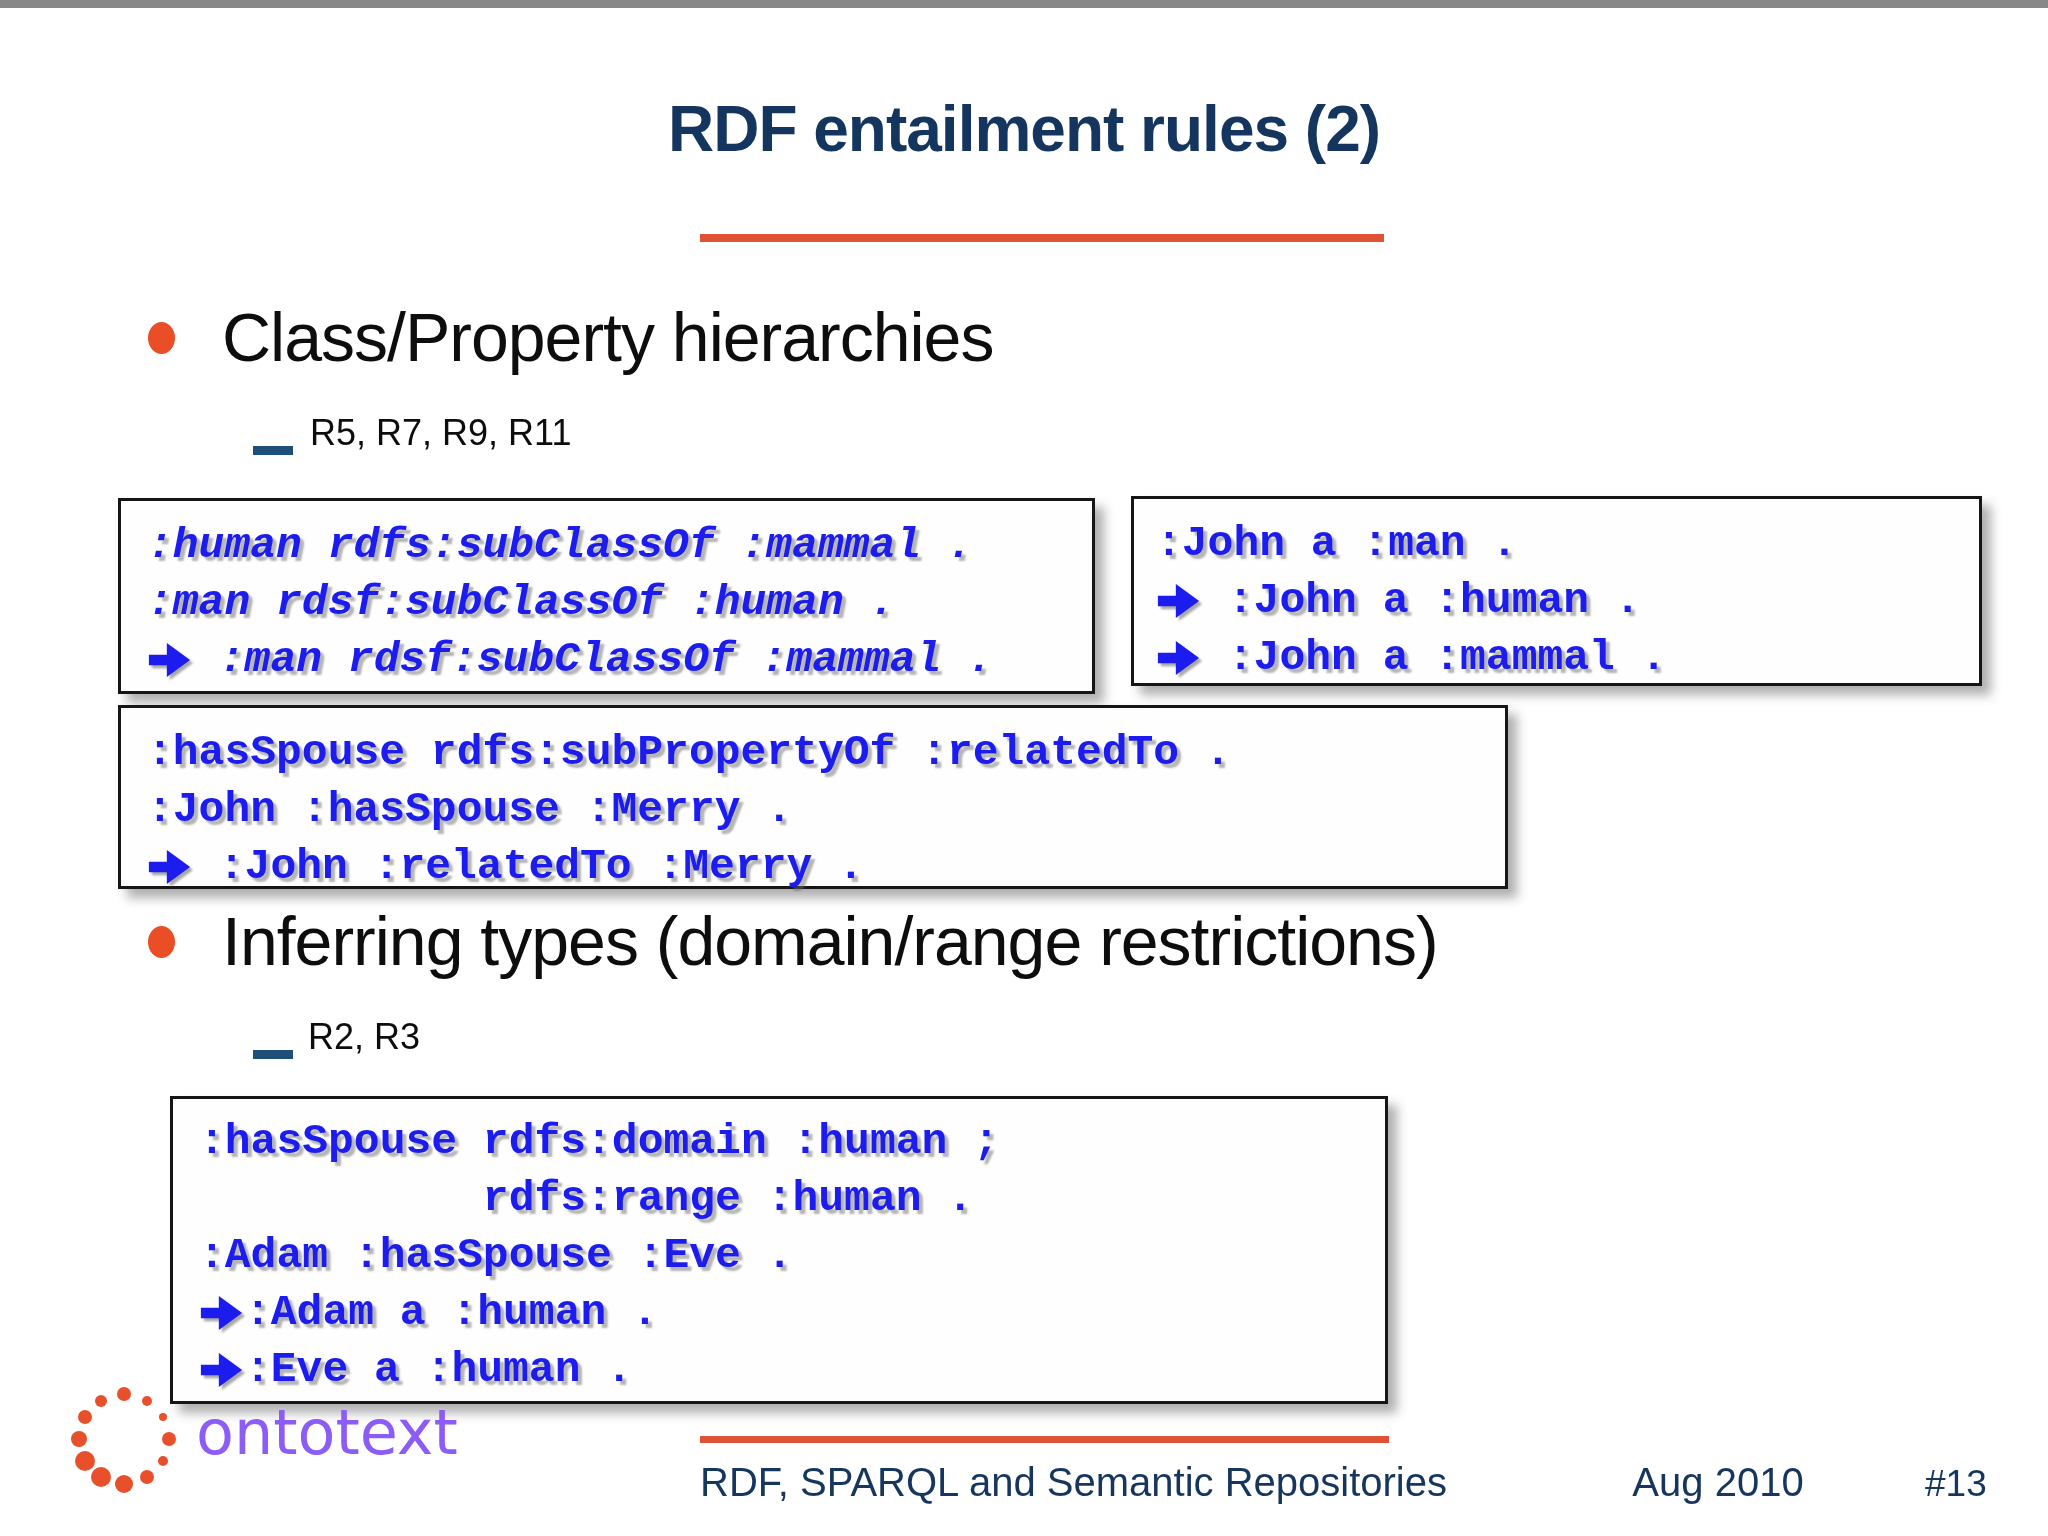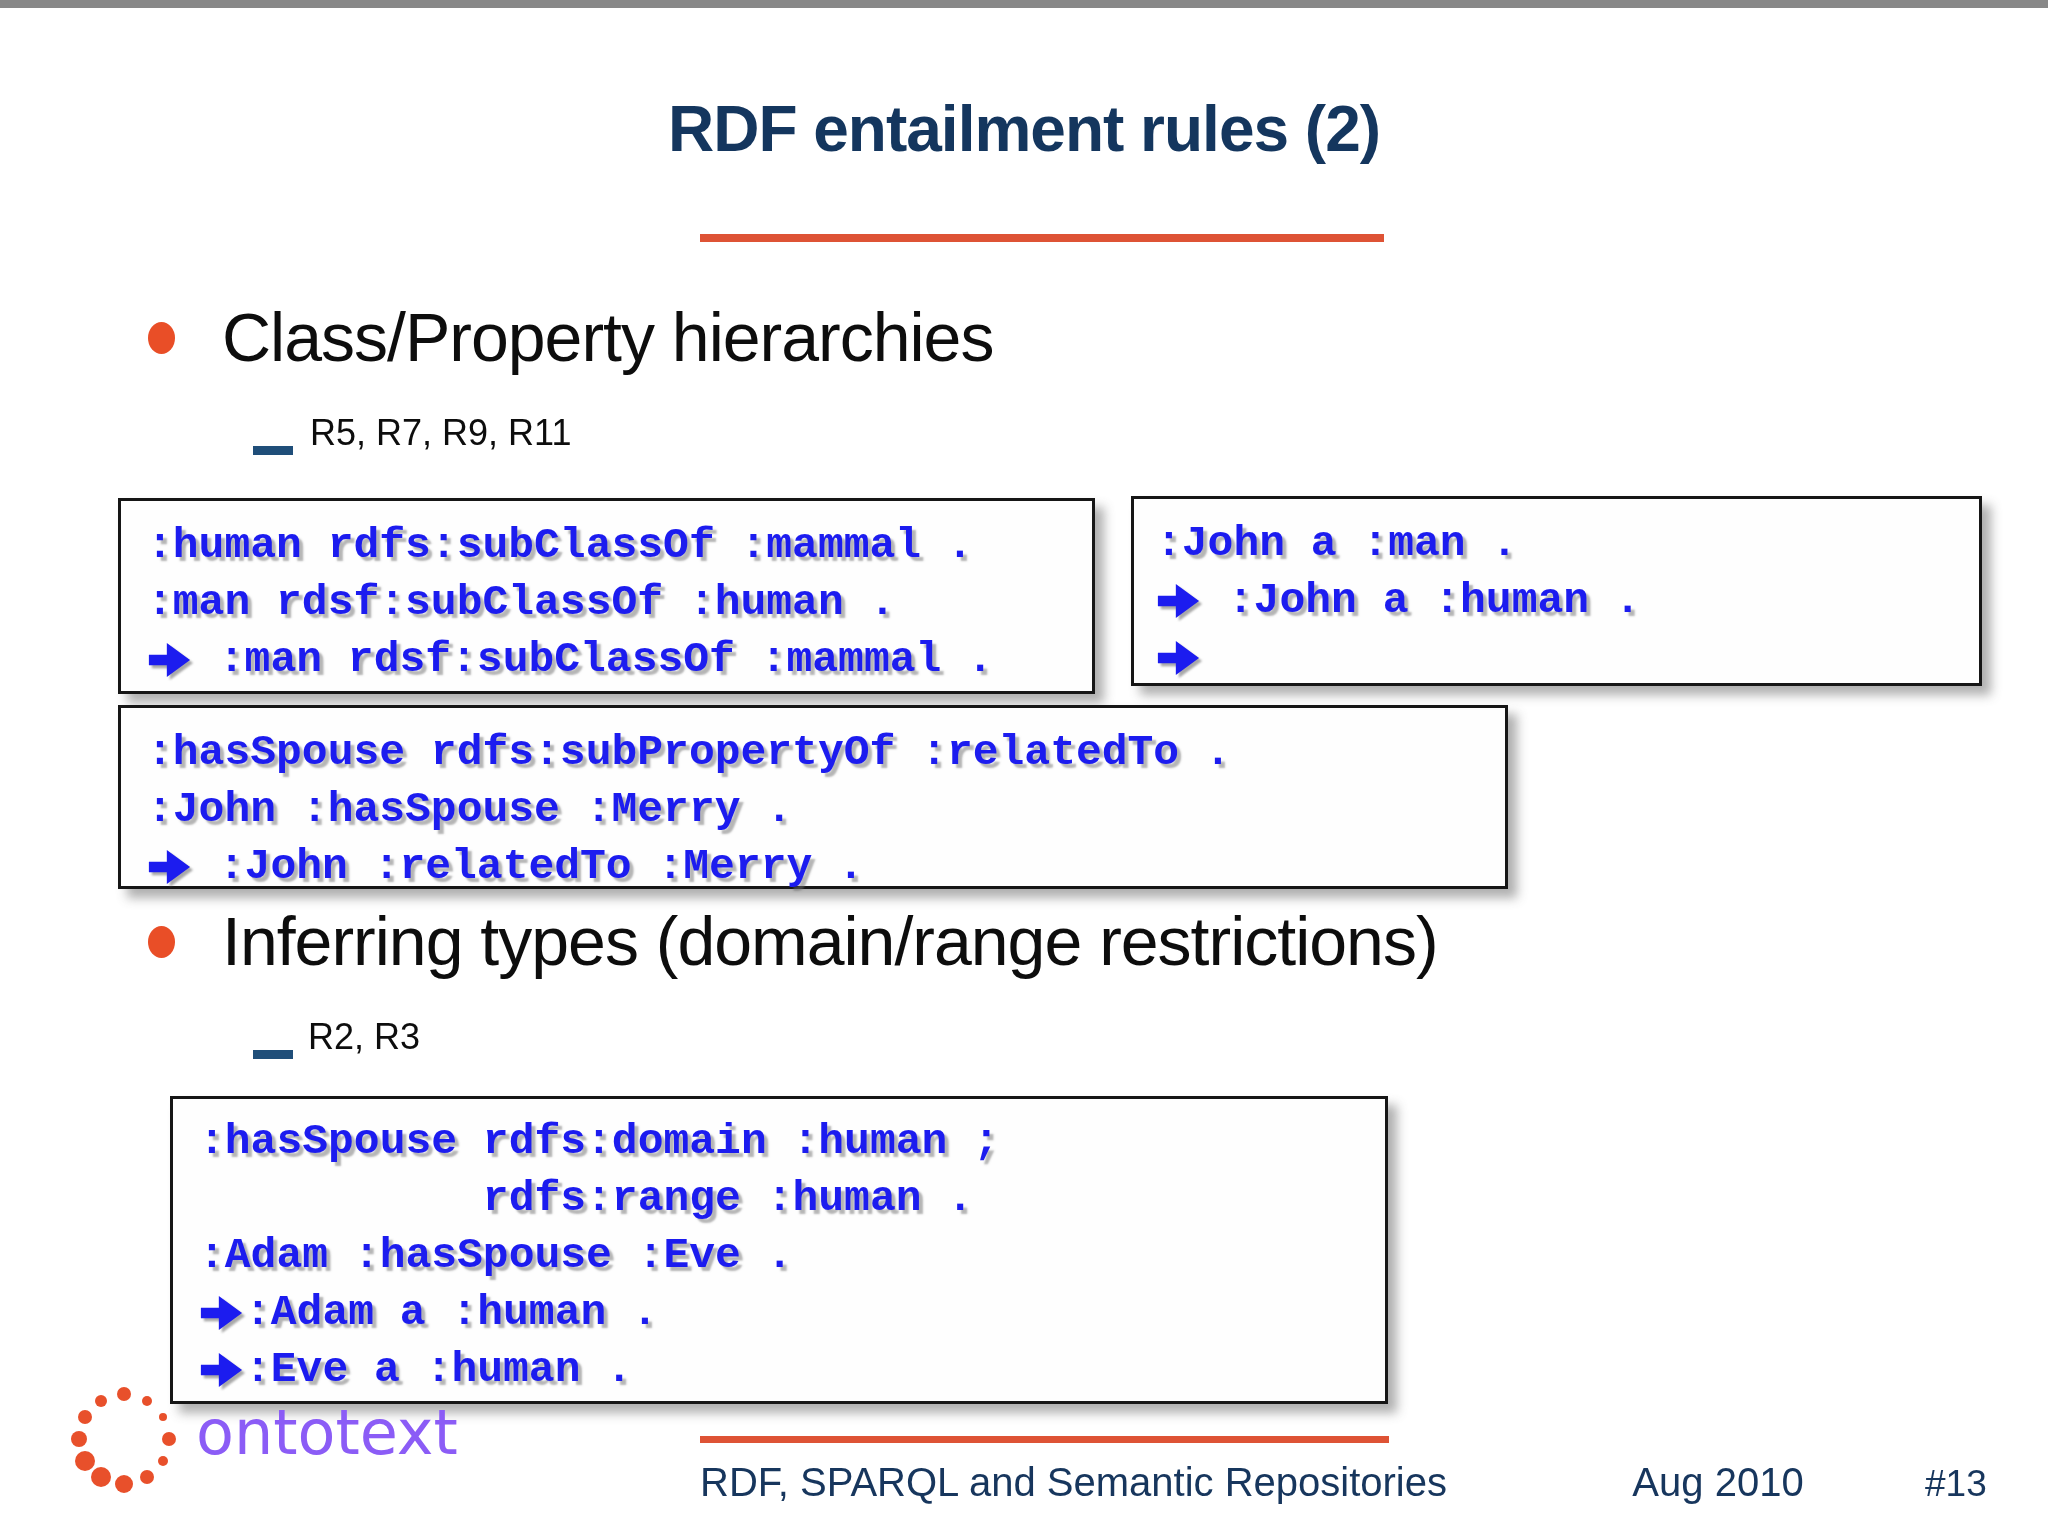--- a/index.html
+++ b/index.html
@@ -24,21 +24,21 @@
   .sub-dash-1{left:253px;top:438px;}
   .sub-dash-2{left:253px;top:1042px;}
   .sub-text{font-size:36px;color:#0d0d0d;white-space:nowrap;}
   .sub-text-1{left:310px;top:404px;}
   .sub-text-2{left:308px;top:1008px;}
   .code-box{
     background:#fefefe;border:3px solid #161616;box-sizing:border-box;
     box-shadow:9px 9px 10px rgba(80,80,80,0.45);
     padding:16px 0 0 26px;
   }
-  .code-box-1{left:118px;top:490px;width:977px;height:196px;}
+  .code-box-1{left:118px;top:490px;width:977px;height:196px;font-style:italic;}
   .code-box-2{left:1131px;top:488px;width:851px;height:190px;padding-left:22px;}
   .code-box-3{left:118px;top:697px;width:1390px;height:184px;}
   .code-box-4{left:170px;top:1088px;width:1218px;height:308px;padding-top:14px;}
   .code-line{
     height:57px;display:flex;align-items:center;
     font-family:"Liberation Mono",monospace;font-weight:bold;font-size:43px;
     color:#1C1CEF;text-shadow:4px 4px 2px rgba(110,110,110,0.5);
   }
   .code-line .code-text{white-space:pre;}
   .arrow-svg{
@@ -95,20 +95,21 @@
     <div class="code-line">
       <svg class="arrow-svg" viewBox="0 0 40 36">
           <polygon points="0,13 17,13 17,2 39,18 17,34 17,23 0,23"></polygon>
         </svg>
       <span class="code-text"> :John a :human .</span>
     </div>
     <div class="code-line">
       <svg class="arrow-svg" viewBox="0 0 40 36">
           <polygon points="0,13 17,13 17,2 39,18 17,34 17,23 0,23"></polygon>
         </svg>
+      <span class="code-text"> :John a :mammal .</span>
     </div>
   </div>
 
   <div class="abs code-box code-box-3">
     <div class="code-line">
       <span class="code-text">:hasSpouse rdfs:subPropertyOf :relatedTo .</span>
     </div>
     <div class="code-line">
       <span class="code-text">:John :hasSpouse :Merry .</span>
     </div>

